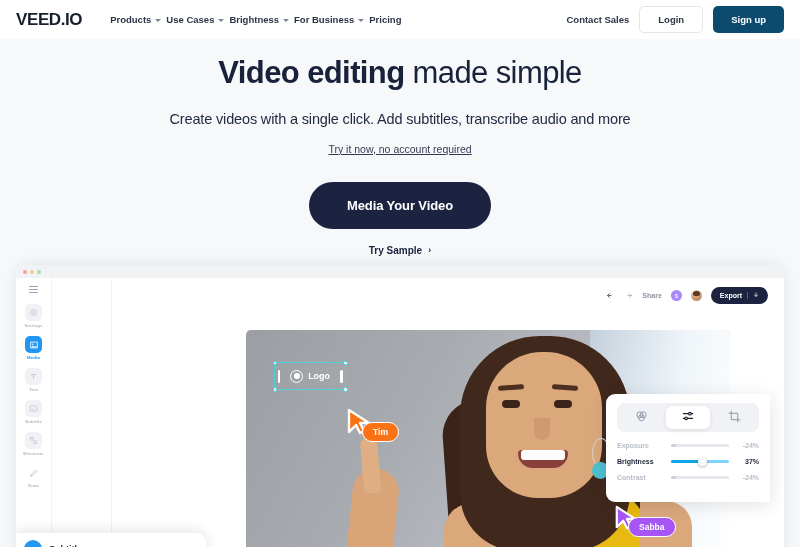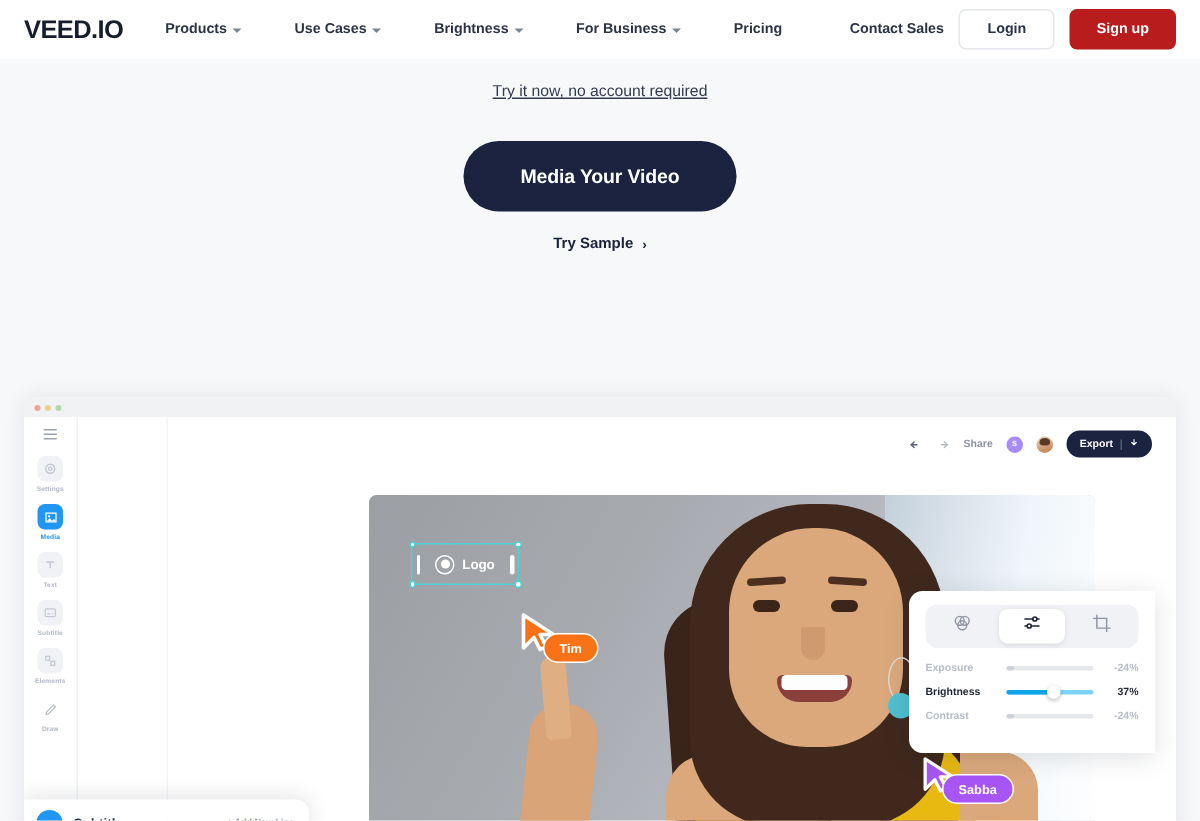--- a/index.html
+++ b/index.html
@@ -17,21 +17,21 @@
     position: absolute; top: 0; left: 0; width: 800px; height: 39px;
     background: #ffffff;
     display: flex; align-items: center;
     padding: 0 16px;
   }
   .logo {
     font-size: 17px; font-weight: 800; letter-spacing: -0.4px;
     color: #161e2e; font-family: "Liberation Sans", sans-serif;
     margin-right: 28px; cursor: pointer;
   }
-  .nav-links { display: flex; align-items: center; gap: 35px; }
+  .nav-links { display: flex; align-items: center; gap: 5px; }
   .nav-link {
     display: flex; align-items: center; gap: 4px;
     font-size: 9.5px; font-weight: 600; color: #2b3445;
     cursor: pointer; white-space: nowrap;
   }
   .caret {
     width: 0; height: 0;
     border-left: 3.2px solid transparent;
     border-right: 3.2px solid transparent;
     border-top: 3.6px solid #7b8494;
@@ -45,21 +45,21 @@
     white-space: nowrap;
   }
   .btn-login {
     font-size: 9.5px; font-weight: 600; color: #2b3445;
     border: 1px solid #e3e6eb; border-radius: 5px;
     padding: 7px 18px; background: #fff; cursor: pointer;
     white-space: nowrap;
   }
   .btn-signup {
     font-size: 9.5px; font-weight: 700; color: #ffffff;
-    background: #b91c1c; border: none; border-radius: 5px;
+    background: #0c4a6e; border: none; border-radius: 5px;
     padding: 8px 18px; cursor: pointer; white-space: nowrap;
   }
 
   
   .hero { position: absolute; top: 39px; left: 0; width: 800px; text-align: center; }
   .hero-title {
     margin-top: 15px;
     font-size: 31px; line-height: 1.25; color: #19223b;
     font-weight: 400; letter-spacing: -0.6px;
   }
@@ -372,20 +372,22 @@
     </div>
 
     <div class="nav-right">
       <div class="contact-sales">Contact Sales</div>
       <button class="btn-login">Login</button>
       <button class="btn-signup">Sign up</button>
     </div>
   </div>
 
   <div class="hero">
+    <h1 class="hero-title"><b>Video editing</b><span> made simple</span></h1>
+    <div class="hero-sub">Create videos with a single click. Add subtitles, transcribe audio and more</div>
     <div class="hero-note">Try it now, no account required</div>
     <div class="upload-wrap">
       <button class="btn-upload">Media Your Video</button>
     </div>
     <div class="try-sample">
       <span>Try Sample</span>
       <span class="chev">›</span>
     </div>
   </div>
 

